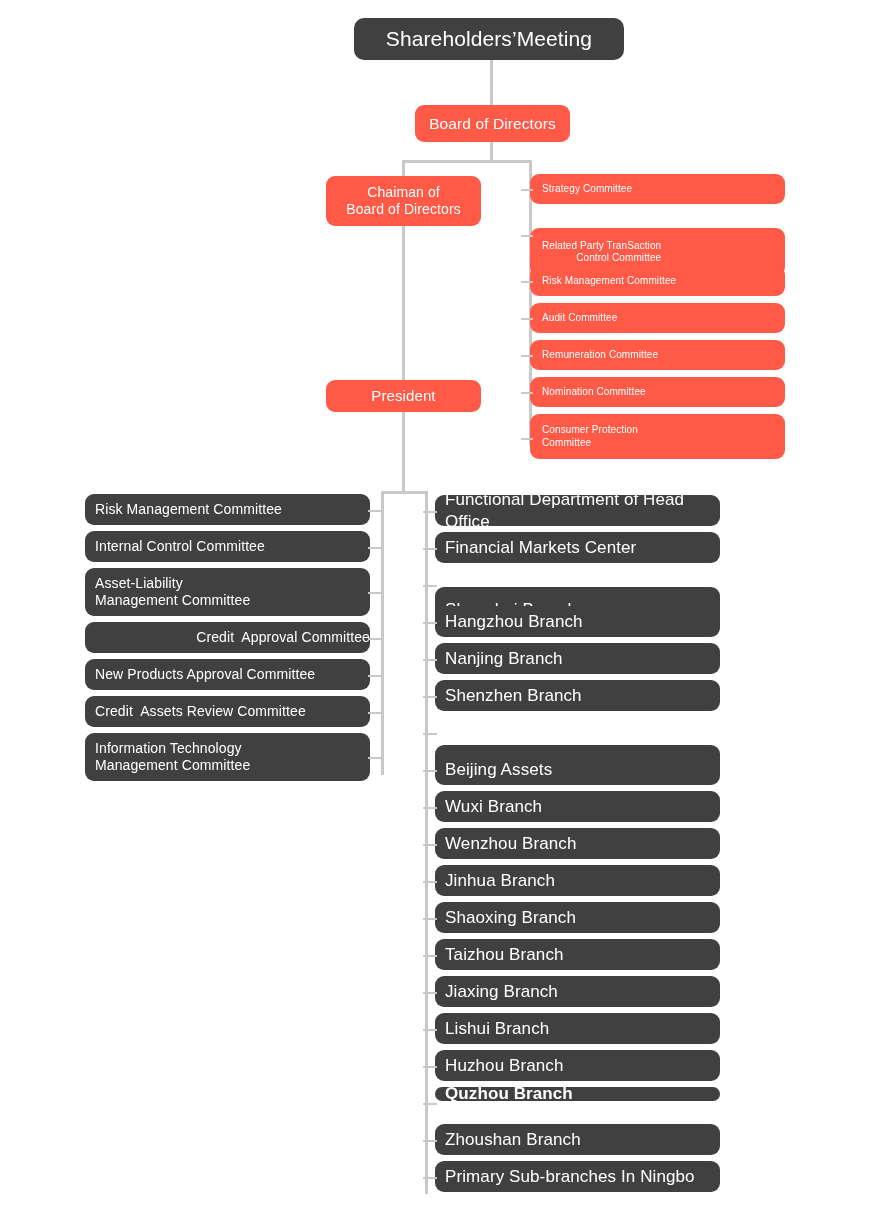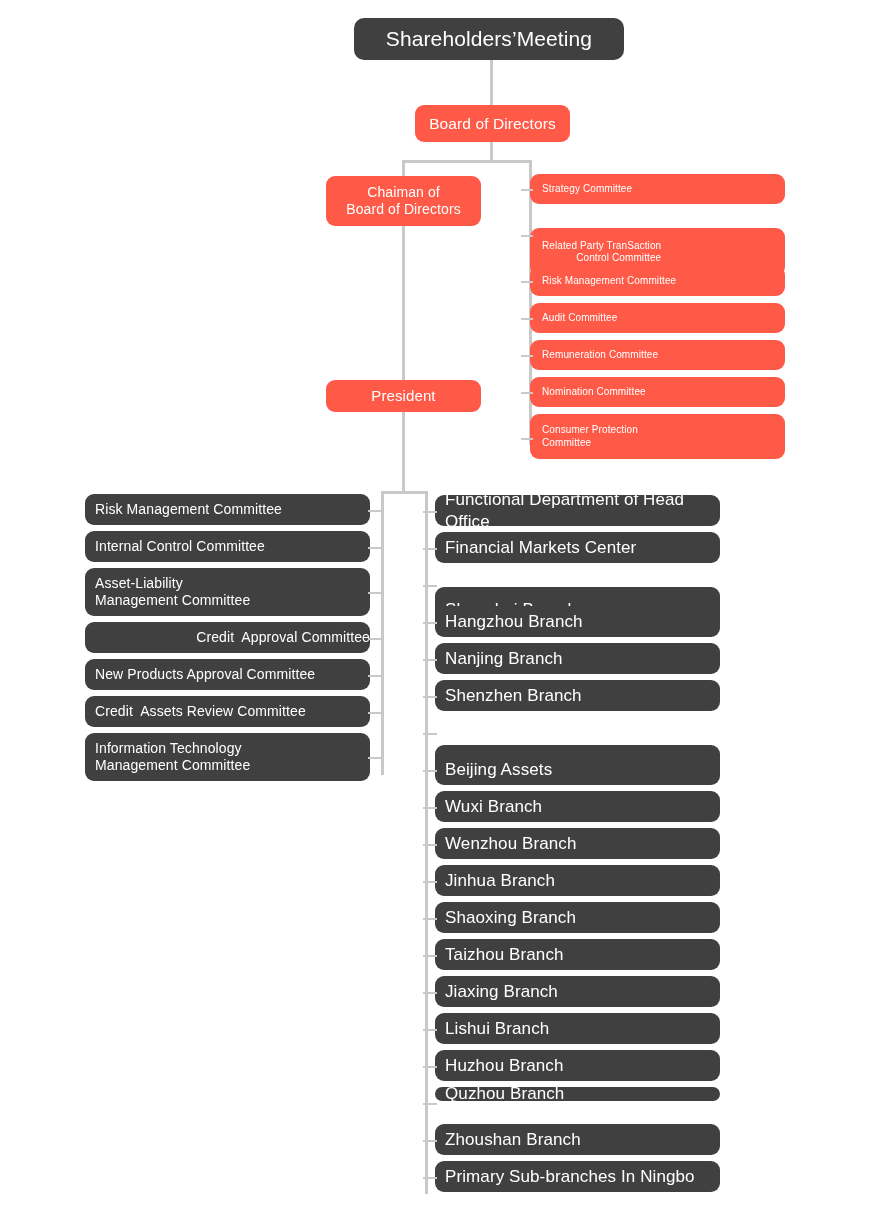--- a/index.html
+++ b/index.html
@@ -197,21 +197,21 @@
       </div>
       <div class="node orange rbr" style="position: absolute; top: 976px; height: 31px;">
         <span class="txt">Jiaxing Branch</span>
       </div>
       <div class="node orange rbr" style="position: absolute; top: 1013px; height: 31px;">
         <span class="txt">Lishui Branch</span>
       </div>
       <div class="node orange rbr" style="position: absolute; top: 1050px; height: 31px;">
         <span class="txt">Huzhou Branch</span>
       </div>
-      <div class="node orange rbr" style="position: absolute; top: 1087px; height: 14px;">
+      <div class="node orange rbr" style="position: absolute; top: 1087px; height: 14px; font-weight: bold;">
         <span class="txt">Quzhou Branch</span>
       </div>
       <div class="node orange rbr" style="position: absolute; top: 1124px; height: 31px;">
         <span class="txt">Zhoushan Branch</span>
       </div>
       <div class="node orange rbr" style="position: absolute; top: 1161px; height: 31px;">
         <span class="txt">Primary Sub-branches In Ningbo</span>
       </div>
     </div>
 

